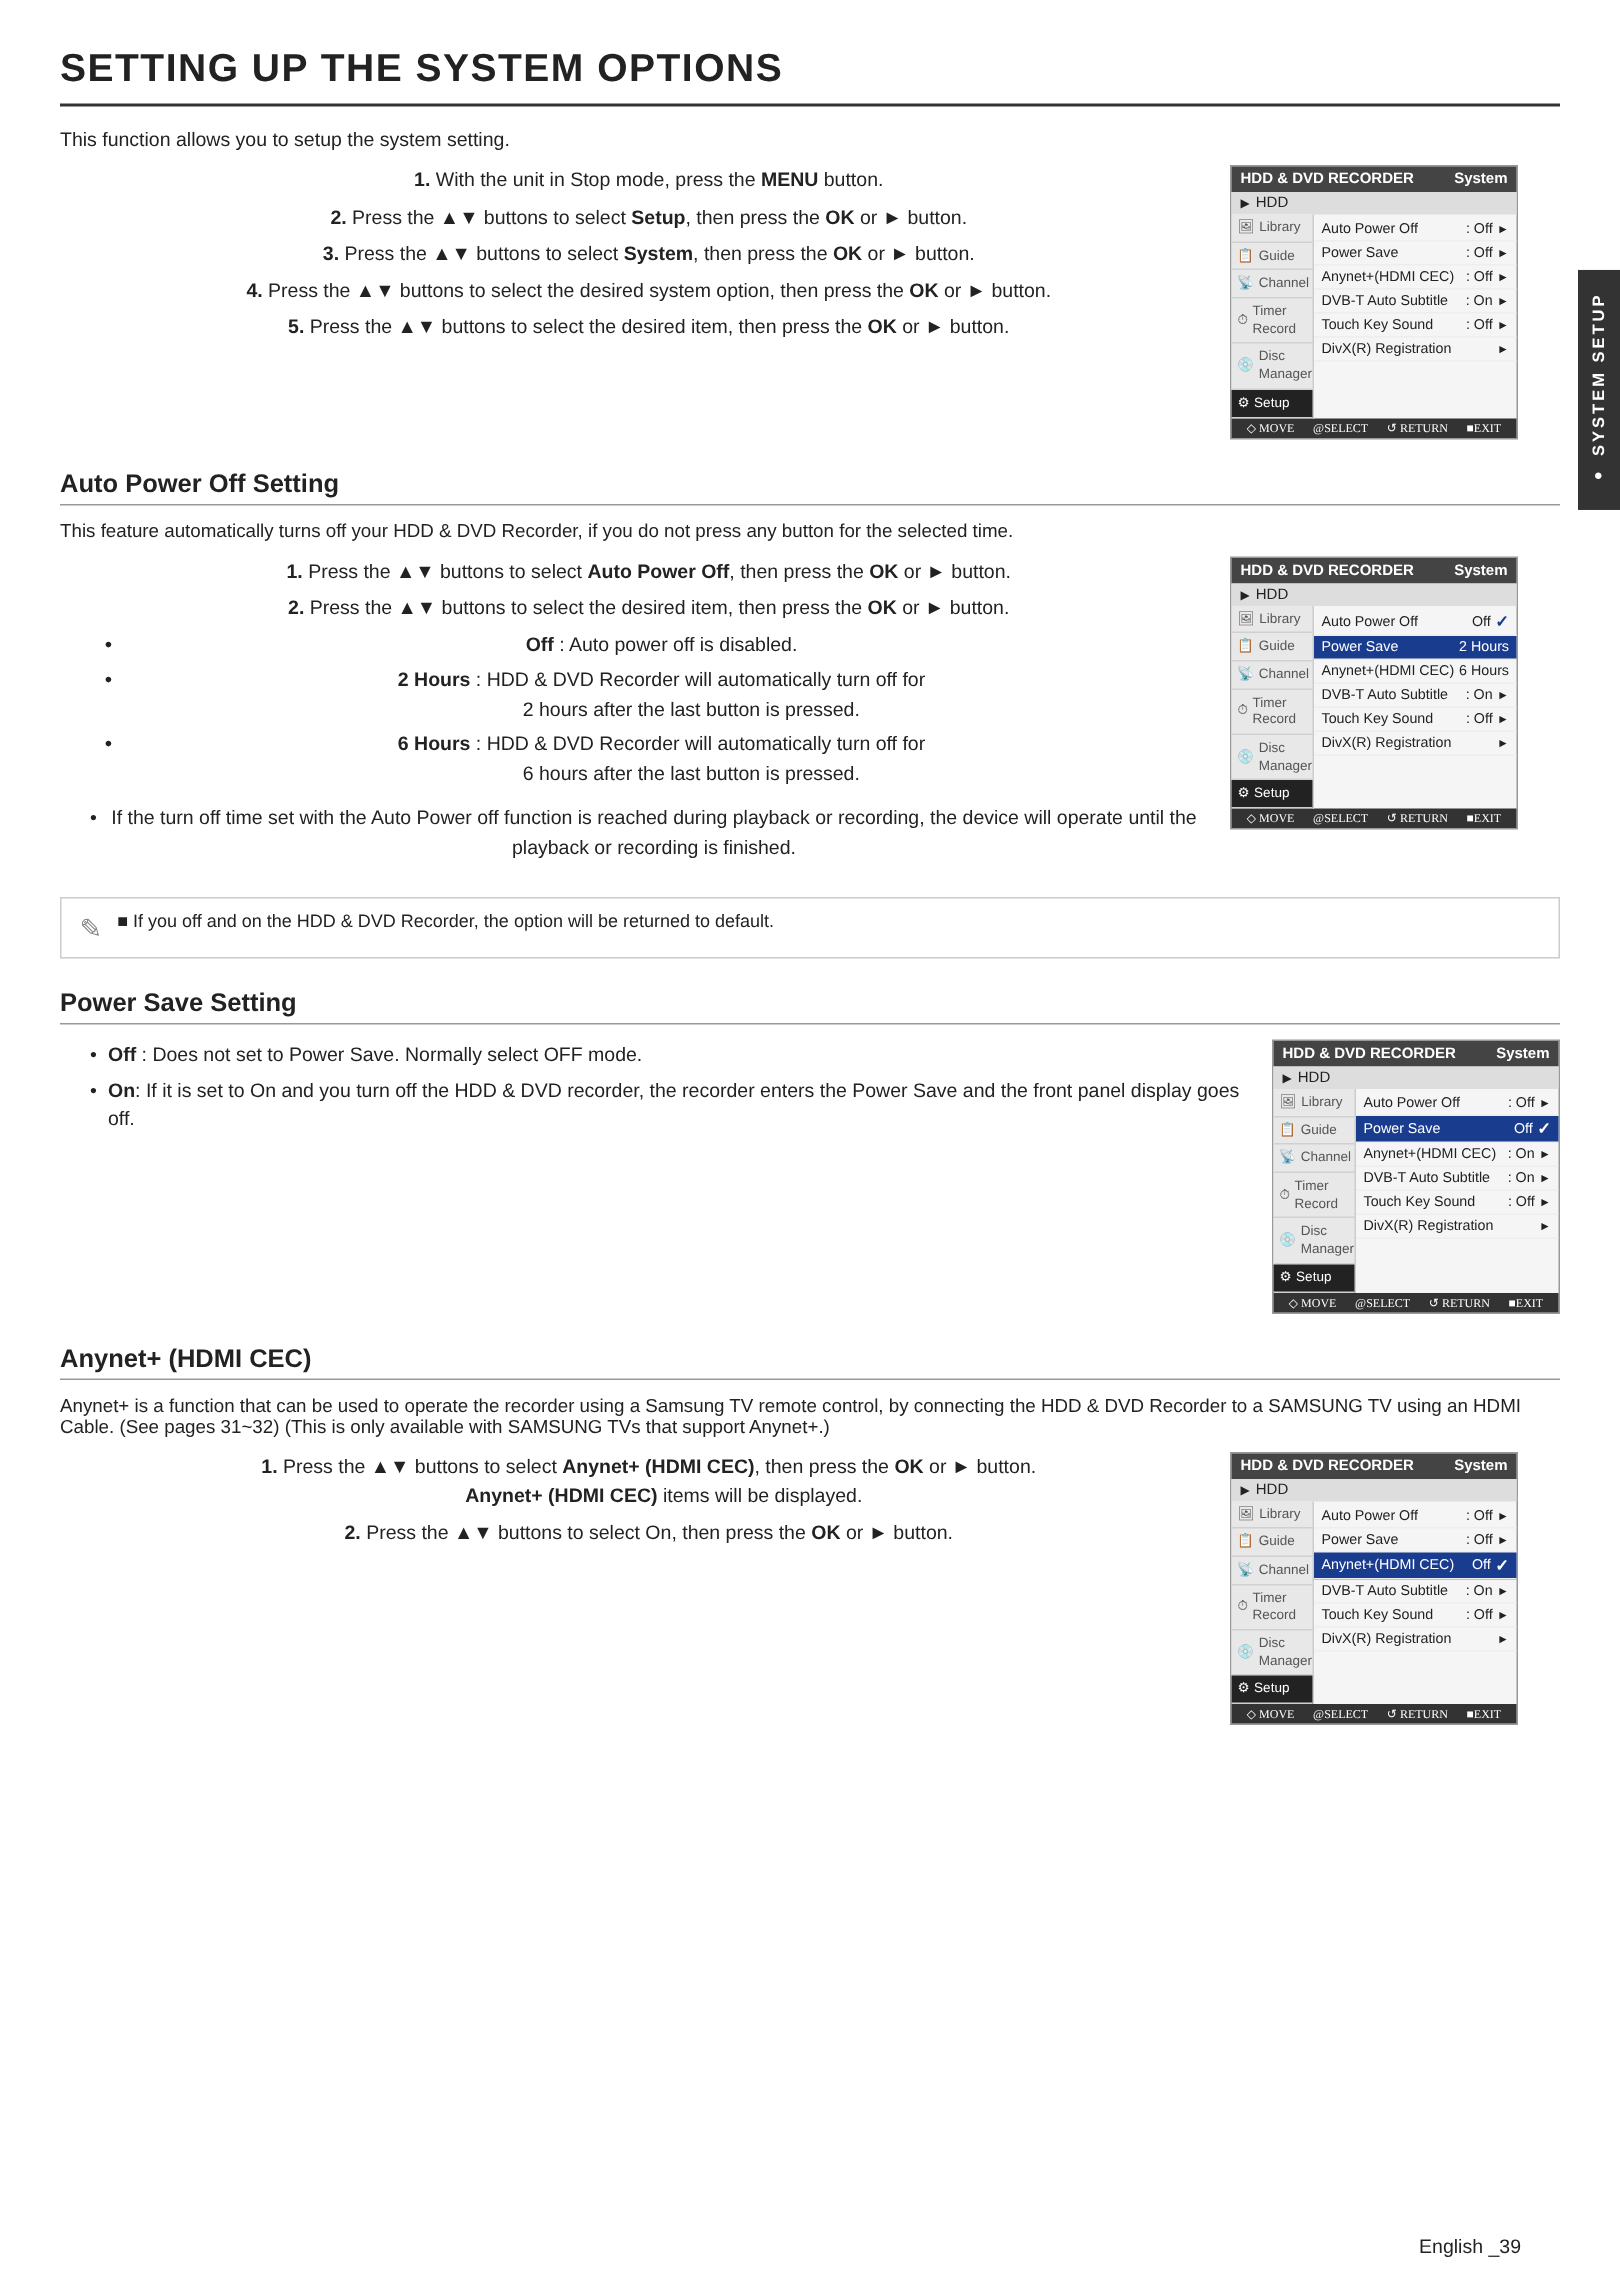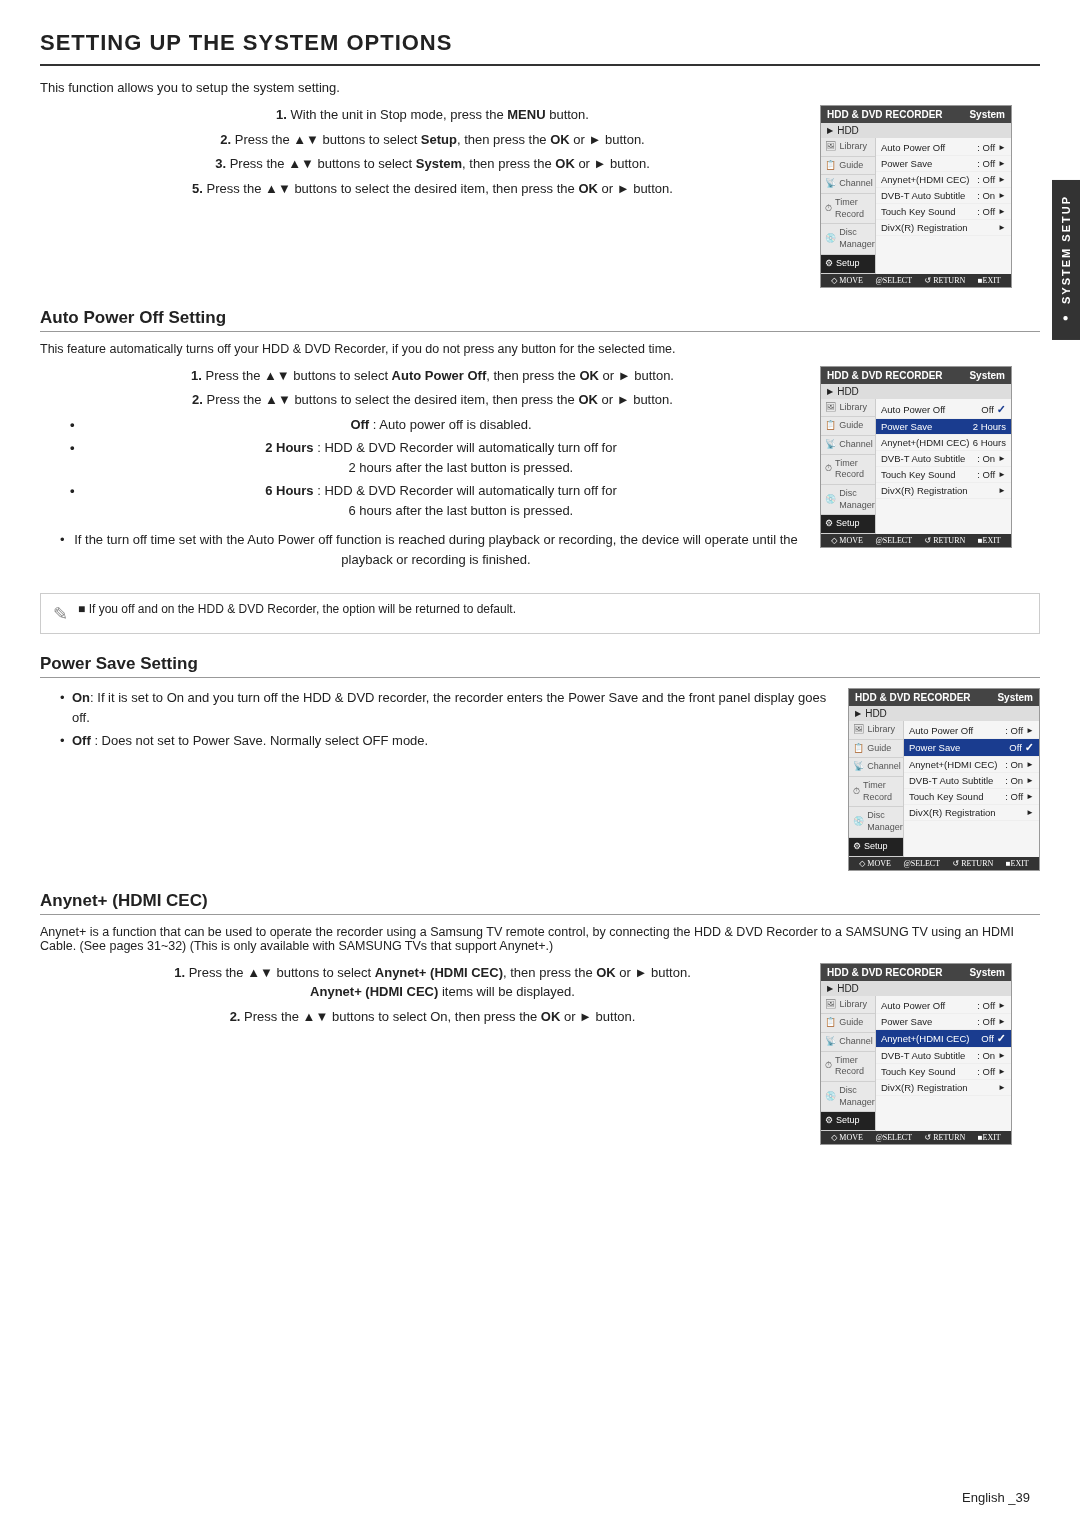--- a/index.html
+++ b/index.html
@@ -36,21 +36,21 @@
     .side-tab::before {
       content: '●';
       font-size: 10px;
       display: block;
       margin-bottom: 8px;
       transform: rotate(180deg);
     }
 
     
     .main-title {
-      font-size: 22px;
+      font-size: 26px;
       font-weight: bold;
       letter-spacing: 1px;
       border-bottom: 2px solid #333;
       padding-bottom: 8px;
       margin-bottom: 14px;
       text-transform: uppercase;
     }
 
     .intro-text {
       font-size: 13px;
@@ -249,21 +249,21 @@
       gap: 20px;
       align-items: flex-start;
     }
     .section-text {
       flex: 1;
     }
 
     .page-number {
       position: absolute;
       bottom: 25px;
-      right: 50px;
+      right: 66px;
       font-size: 13px;
       margin-left: 42px;
     }
 
     .step-num {
       font-weight: bold;
     }
   </style>
 </head>
 <body>
@@ -275,20 +275,21 @@
 <h1 class="main-title">SETTING UP THE SYSTEM OPTIONS</h1>
 
 <p class="intro-text">This function allows you to setup the system setting.</p>
 
 <div class="two-col">
   <div class="steps-col">
     <ol class="steps-list">
       <li><span class="step-num">1.</span> With the unit in Stop mode, press the <strong>MENU</strong> button.</li>
       <li><span class="step-num">2.</span> Press the ▲▼ buttons to select <strong>Setup</strong>, then press the <strong>OK</strong> or ► button.</li>
       <li><span class="step-num">3.</span> Press the ▲▼ buttons to select <strong>System</strong>, then press the <strong>OK</strong> or ► button.</li>
+      <li><span class="step-num">4.</span> Press the ▲▼ buttons to select the desired system option, then press the <strong>OK</strong> or ► button.</li>
       <li><span class="step-num">5.</span> Press the ▲▼ buttons to select the desired item, then press the <strong>OK</strong> or ► button.</li>
     </ol>
   </div>
   <div class="menu-col">
 
     <div class="menu-box">
       <div class="menu-header">
         <span>HDD &amp; DVD RECORDER</span>
         <span>System</span>
       </div>
@@ -419,22 +420,22 @@
 <div class="note-box">
   <span class="note-icon">✎</span>
   <span>■  If you off and on the HDD &amp; DVD Recorder, the option will be returned to default.</span>
 </div>
 
 <h2 class="section-heading">Power Save Setting</h2>
 
 <div class="section-body">
   <div class="section-text">
     <ul class="bullet-list">
+      <li><strong>Off</strong> : Does not set to Power Save. Normally select  OFF mode.</li>
       <li><strong>On</strong>: If it is set to On and you turn off the HDD &amp; DVD recorder, the recorder enters the Power Save and the front panel display goes off.</li>
-      <li><strong>Off</strong> : Does not set to Power Save. Normally select  OFF mode.</li>
     </ul>
   </div>
   <div class="menu-col">
     <div class="menu-box">
       <div class="menu-header">
         <span>HDD &amp; DVD RECORDER</span>
         <span>System</span>
       </div>
       <div class="menu-hdd-row">HDD</div>
       <div class="menu-nav">

